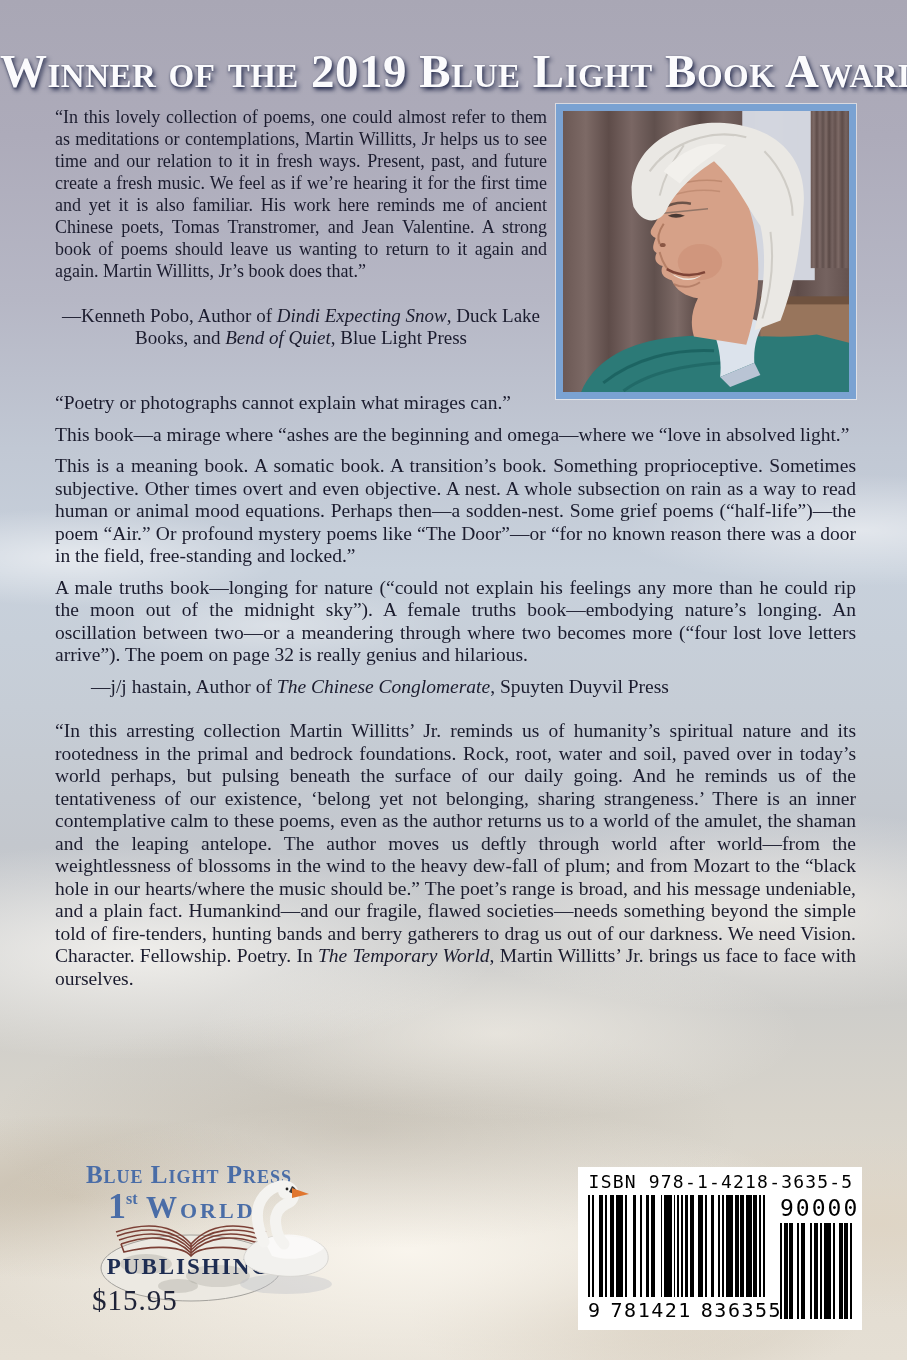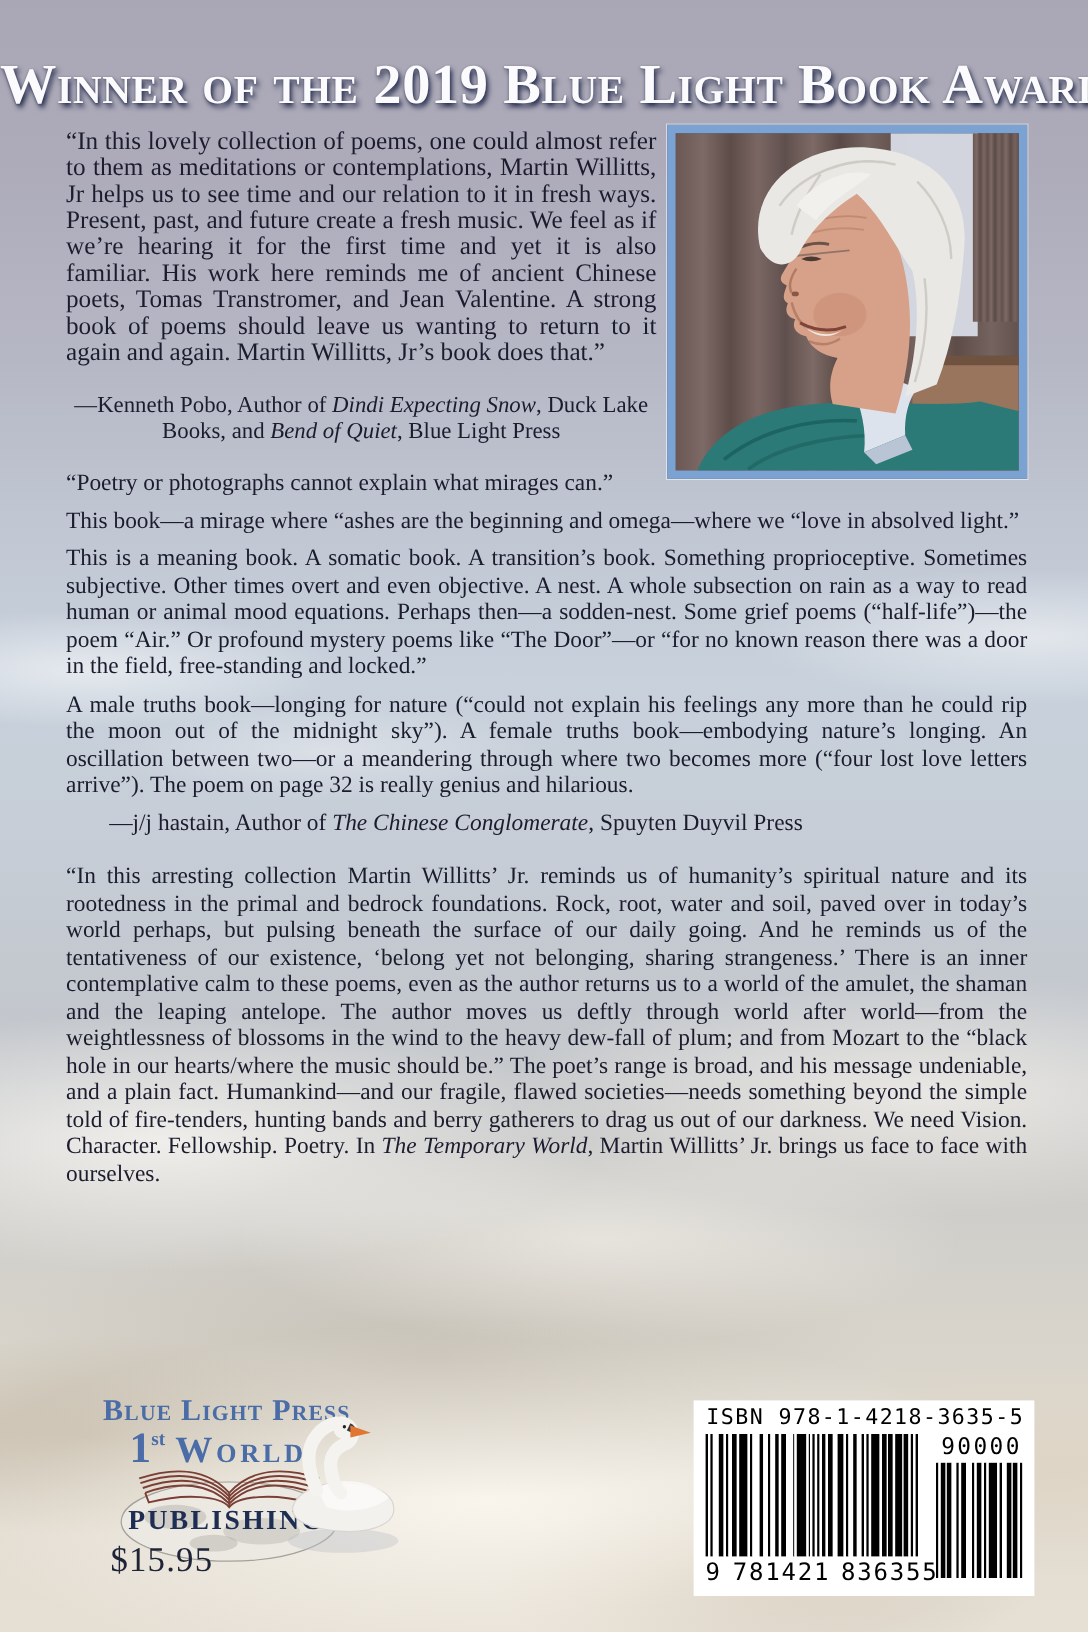--- a/index.html
+++ b/index.html
@@ -21,21 +21,21 @@
       linear-gradient(180deg,#a9a7b5 0%,#adabba 10%,#b6b7c5 22%,#c1c8d4 33%,#c8d1dc 42%,#c6cdd6 52%,#c3c7cd 62%,#ccccca 72%,#d8d4cb 82%,#e2dcd1 92%,#e5dfd4 100%);
   }
   .award-title{
     position:absolute;left:0;right:0;top:44px;text-align:center;
     font-variant:small-caps;font-weight:bold;font-size:47px;letter-spacing:.5px;
     color:#fbfbfd;
     text-shadow:2px 3px 4px rgba(33,40,74,.9), 0 1px 2px rgba(33,40,74,.55);
     white-space:nowrap;
   }
   .left-col{position:absolute;left:55px;top:106px;width:492px;}
-  .review-text{font-size:21px;line-height:22px;text-align:justify;margin:0;}
+  .review-text{font-size:18px;line-height:22px;text-align:justify;margin:0;}
   .pobo-attrib{margin-top:23px;text-align:center;font-size:19px;line-height:22px;}
   .photo-frame{
     position:absolute;left:556px;top:104px;width:286px;height:281px;
     border:7px solid #7aa2d2;
     box-shadow:inset 0 0 0 2px #46648f, 0 0 0 1px rgba(255,255,255,.55);
     background:#6b5854;
   }
   .photo-frame svg{display:block;width:100%;height:100%;}
   .main-flow{position:absolute;left:55px;top:392px;width:801px;font-size:19.5px;line-height:22.5px;}
   .main-flow p{margin:0 0 9px;text-align:justify;}
@@ -60,21 +60,21 @@
   .main-bars{display:flex;height:102px;}
   .bar-ink{background:#000;}
   .bar-space{background:#fff;}
   .digits-row{
     display:flex;font-family:"DejaVu Sans Mono", monospace;font-size:20px;color:#000;
     margin-top:1px;letter-spacing:1.5px;white-space:nowrap;
   }
   .digits-row span{margin-right:9px;}
   .addon-bc{margin-left:12px;width:78px;}
   .addon-code{
-    font-family:"DejaVu Sans Mono", monospace;font-size:19px;text-align:center;
+    font-family:"DejaVu Sans Mono", monospace;font-size:23px;text-align:center;
     letter-spacing:2px;color:#000;
   }
   .addon-bars{display:flex;height:96px;margin-top:2px;}
   .svg-text-blue{fill:#4a6da7;font-family:"Liberation Serif",serif;font-weight:bold;}
   .svg-text-navy{fill:#1e2d52;font-family:"Liberation Serif",serif;font-weight:bold;}
 </style>
 </head>
 <body>
 
 <div class="award-title">Winner of the 2019 Blue Light Book Award</div>

